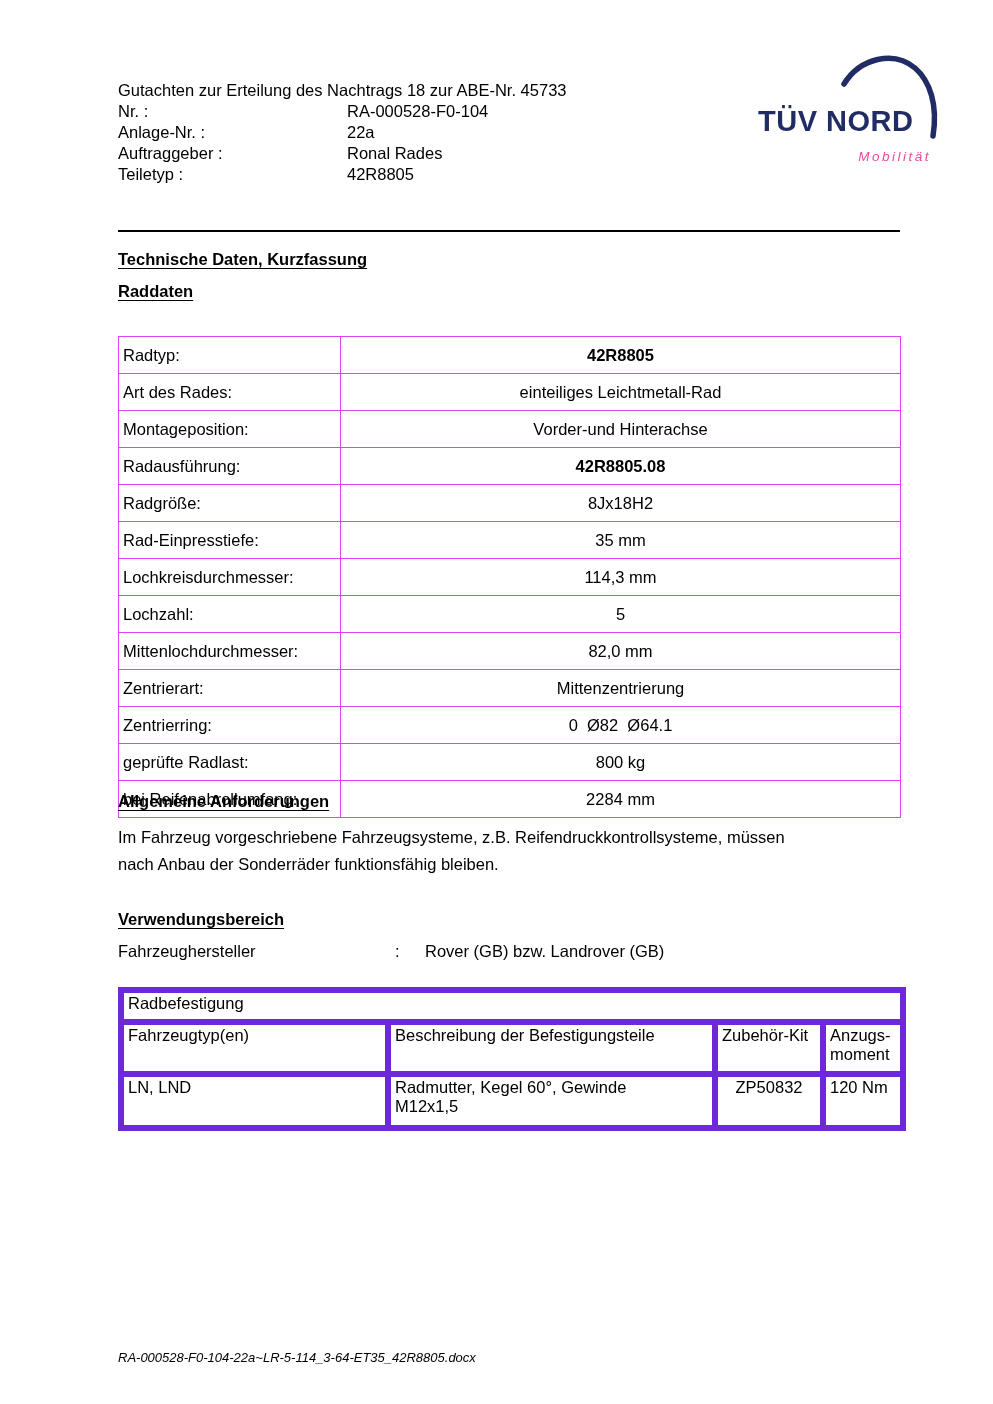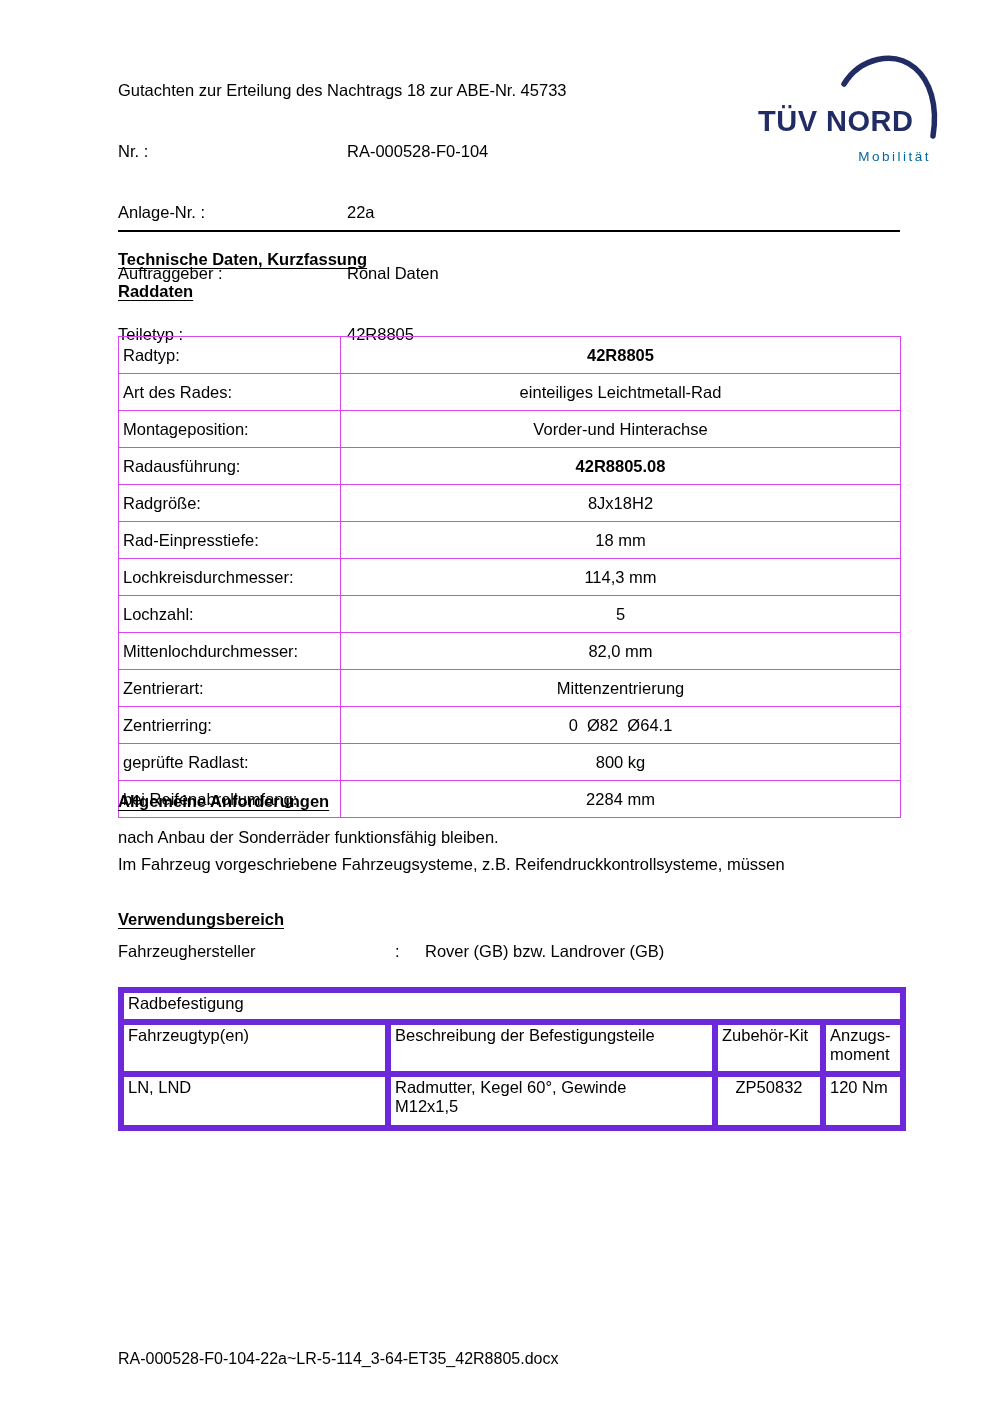--- a/index.html
+++ b/index.html
@@ -10,33 +10,33 @@
     background: #ffffff;
     font-family: "Liberation Sans", "DejaVu Sans", sans-serif;
     color: #000000;
     font-size: 16.5px;
     overflow: hidden;
   }
   .abs { position: absolute; }
 
   
   .doc-header { left: 118px; top: 80px; line-height: 21px; }
-  .hdr-row { display: flex; margin-top: 40px; }
+  .hdr-row { display: flex; }
   .hdr-label { width: 229px; flex: 0 0 229px; }
 
   
   .logo { left: 752px; top: 50px; width: 195px; height: 124px; }
   .logo-arc { position: absolute; left: 0; top: 0; }
   .logo-brand {
     position: absolute; left: 6px; top: 55px;
     font-weight: bold; font-size: 29px; letter-spacing: 0.5px;
   }
   .logo-tagline {
     position: absolute; right: 16px; top: 99px;
-    font-size: 13.5px; letter-spacing: 2.5px; color: #0369a1;
+    font-style: italic; font-size: 13.5px; letter-spacing: 2.5px; color: #ec4899;
   }
 
   .divider { left: 118px; top: 230px; width: 782px; height: 2px; background: #000; }
 
   .heading { font-weight: bold; text-decoration: underline; text-underline-offset: 3px; }
   #h-tech { left: 118px; top: 250px; }
   #h-raddaten { left: 118px; top: 282px; }
 
   table { border-collapse: collapse; table-layout: fixed; }
 
@@ -57,40 +57,40 @@
 
   
   .t2 { left: 118px; top: 987px; width: 782px; }
   .t2 td { border: 6px solid #6d28d9; vertical-align: top; padding: 1px 4px; overflow: hidden; }
   .t2 tr.title-row td { height: 24px; }
   .t2 tr.head-row td { height: 44px; }
   .t2 tr.data-row td { height: 46px; }
   .t2 .c { text-align: center; margin-left: 16px; }
   .desc { display: block; max-width: 295px; }
 
-  .footer { left: 118px; top: 1350px; font-size: 16px; }
+  .footer { left: 118px; top: 1350px; font-size: 13px; font-style: italic; }
 </style>
 </head>
 <body>
 
 <div class="page">
 
   <div class="abs doc-header">
     <div>Gutachten zur Erteilung des Nachtrags 18 zur ABE-Nr. 45733</div>
     <div class="hdr-row">
       <span class="hdr-label">Nr. :</span>
       <span>RA-000528-F0-104</span>
     </div>
     <div class="hdr-row">
       <span class="hdr-label">Anlage-Nr. :</span>
       <span>22a</span>
     </div>
     <div class="hdr-row">
       <span class="hdr-label">Auftraggeber :</span>
-      <span>Ronal Daten</span>
+      <span>Ronal Rades</span>
     </div>
     <div class="hdr-row">
       <span class="hdr-label">Teiletyp :</span>
       <span>42R8805</span>
     </div>
   </div>
 
   <div class="abs logo">
     <svg class="logo-arc" width="195" height="124" viewBox="0 0 195 124">
       <path d="M 92 34 C 108 8 142 0 163 18 C 178 31 186 55 181 86" fill="none" stroke="#222c64" stroke-width="5.5" stroke-linecap="round"></path>
@@ -125,21 +125,21 @@
       <tr>
         <td class="lbl">Radausführung:</td>
         <td class="val v-bold">42R8805.08</td>
       </tr>
       <tr>
         <td class="lbl">Radgröße:</td>
         <td class="val">8Jx18H2</td>
       </tr>
       <tr>
         <td class="lbl">Rad-Einpresstiefe:</td>
-        <td class="val">18 mm</td>
+        <td class="val">35 mm</td>
       </tr>
       <tr>
         <td class="lbl">Lochkreisdurchmesser:</td>
         <td class="val">114,3 mm</td>
       </tr>
       <tr>
         <td class="lbl">Lochzahl:</td>
         <td class="val">5</td>
       </tr>
       <tr>
@@ -160,22 +160,22 @@
       </tr>
       <tr>
         <td class="lbl">bei Reifenabrollumfang:</td>
         <td class="val">2284 mm</td>
       </tr>
     </tbody>
   </table>
 
   <div id="h-allgemein" class="abs heading">Allgemeine Anforderungen</div>
   <div class="abs para">
+    <div>Im Fahrzeug vorgeschriebene Fahrzeugsysteme, z.B. Reifendruckkontrollsysteme, müssen</div>
     <div>nach Anbau der Sonderräder funktionsfähig bleiben.</div>
-    <div>Im Fahrzeug vorgeschriebene Fahrzeugsysteme, z.B. Reifendruckkontrollsysteme, müssen</div>
   </div>
 
   <div id="h-verwendung" class="abs heading">Verwendungsbereich</div>
   <div class="abs hersteller">
     <span class="hl">Fahrzeughersteller</span>
     <span class="sep">:</span>
     <span>Rover (GB) bzw. Landrover (GB)</span>
   </div>
 
   <table class="abs t2">

